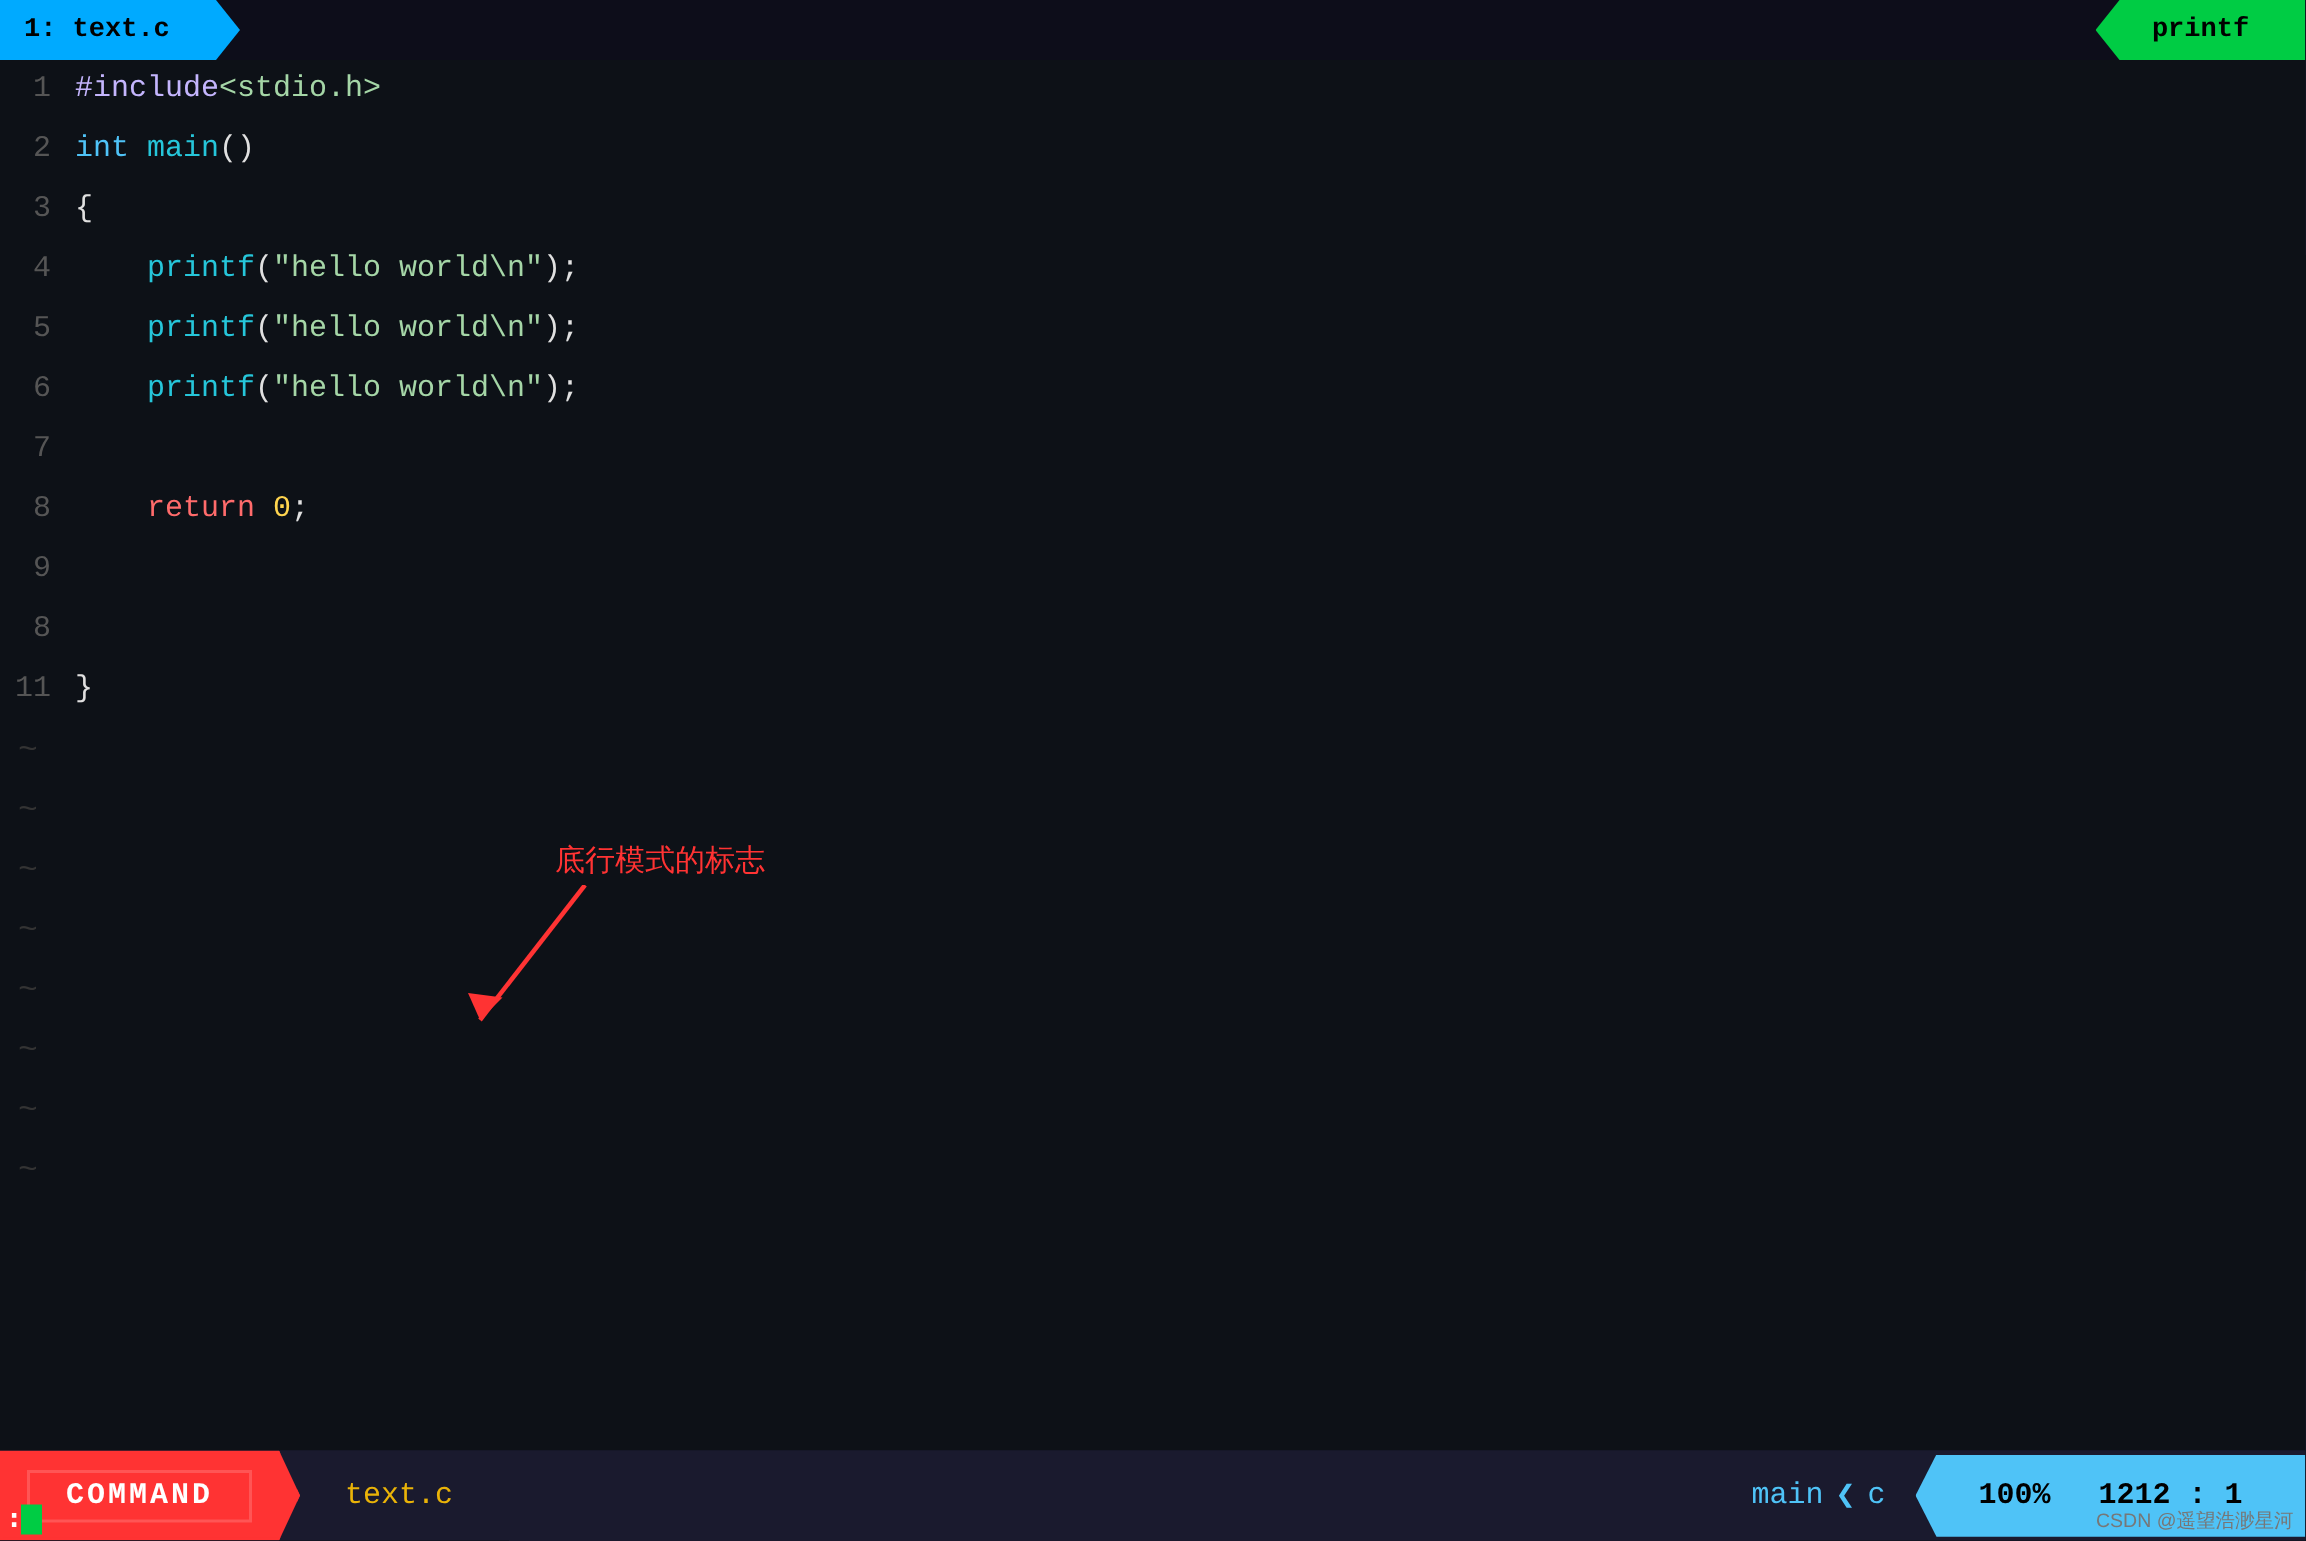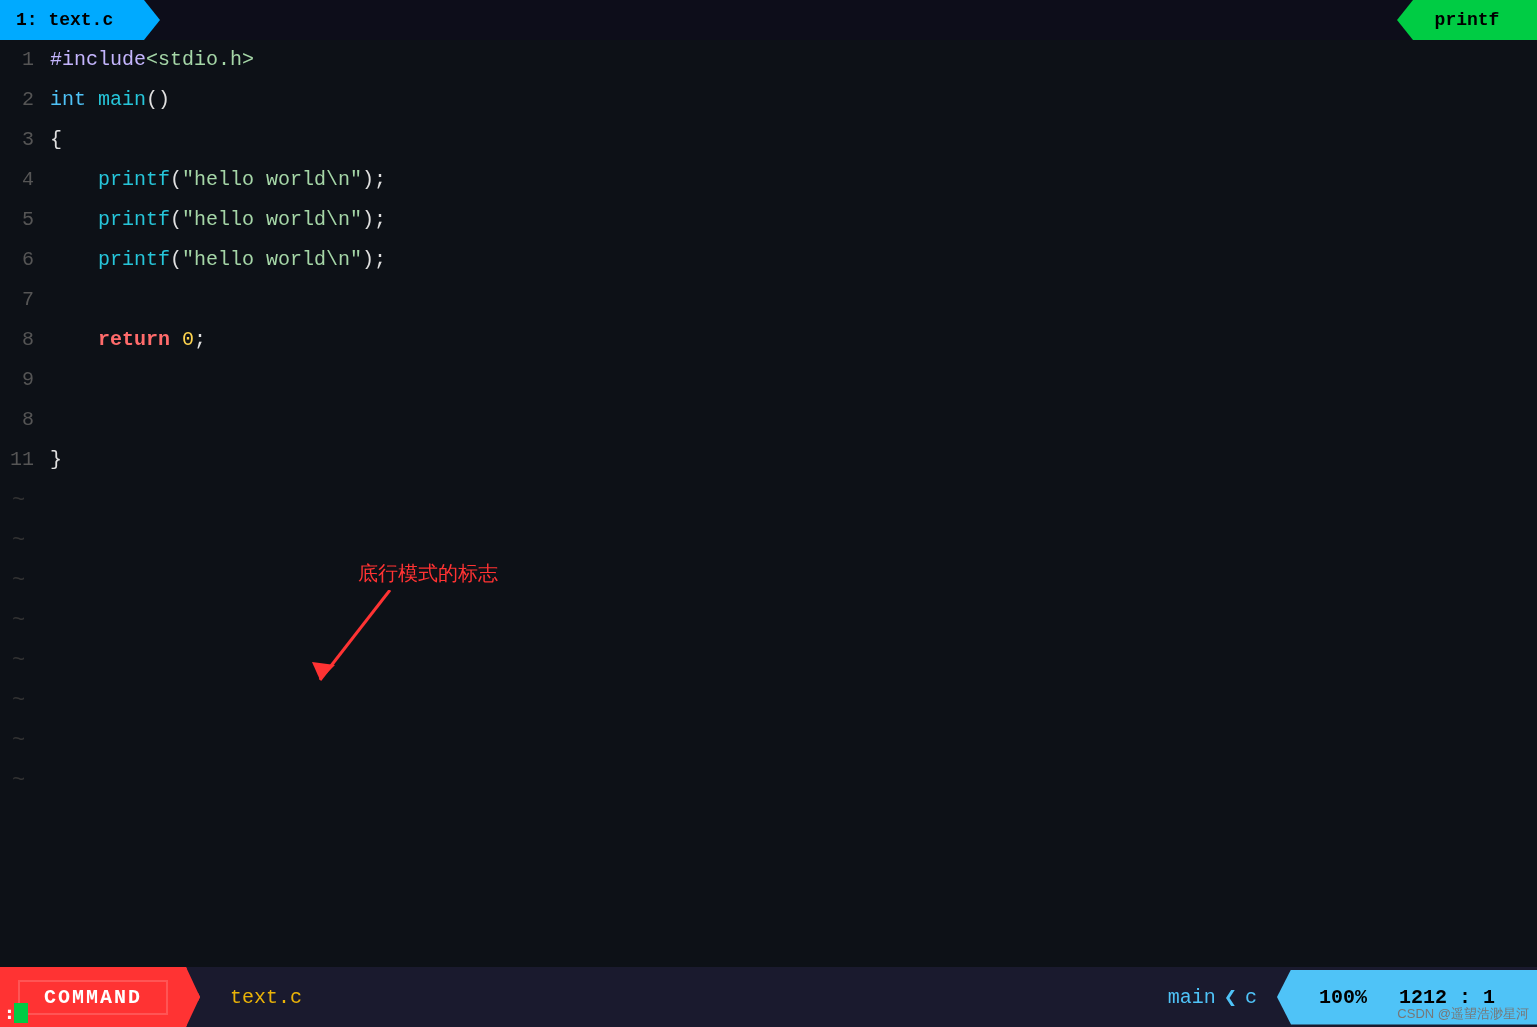--- a/index.html
+++ b/index.html
@@ -108,21 +108,21 @@
       left: 310px;
       pointer-events: none;
     }
 
     #annotation-text {
       color: #ff3333;
       font-size: 20px;
       font-family: sans-serif;
       position: absolute;
       top: -30px;
-      left: 48px;
+      left: 60px;
       white-space: nowrap;
     }
 
     #annotation svg {
       display: block;
     }
 
     
     #status-bar {
       position: absolute;
@@ -259,21 +259,21 @@
       <span class="line-content">    <span style="color:#26c6da;">printf</span><span style="color:#e0e0e0;">(</span><span style="color:#a5d6a7;">"hello world\n"</span><span style="color:#e0e0e0;">);</span></span>
     </div>
 
     <div class="code-line">
       <span class="line-num">7</span>
       <span class="line-content"></span>
     </div>
 
     <div class="code-line">
       <span class="line-num">8</span>
-      <span class="line-content">    <span style="color:#ff6b6b;font-weight:bold;">return</span> <span style="color:#ffd54f;">0</span><span style="color:#e0e0e0;">;</span></span>
+      <span class="line-content">    <span style="color:#ff6b6b;">return</span> <span style="color:#ffd54f;">0</span><span style="color:#e0e0e0;">;</span></span>
     </div>
 
     <div class="code-line">
       <span class="line-num">9</span>
       <span class="line-content"></span>
     </div>
 
     <div class="code-line">
       <span class="line-num">8</span>
       <span class="line-content"></span>

